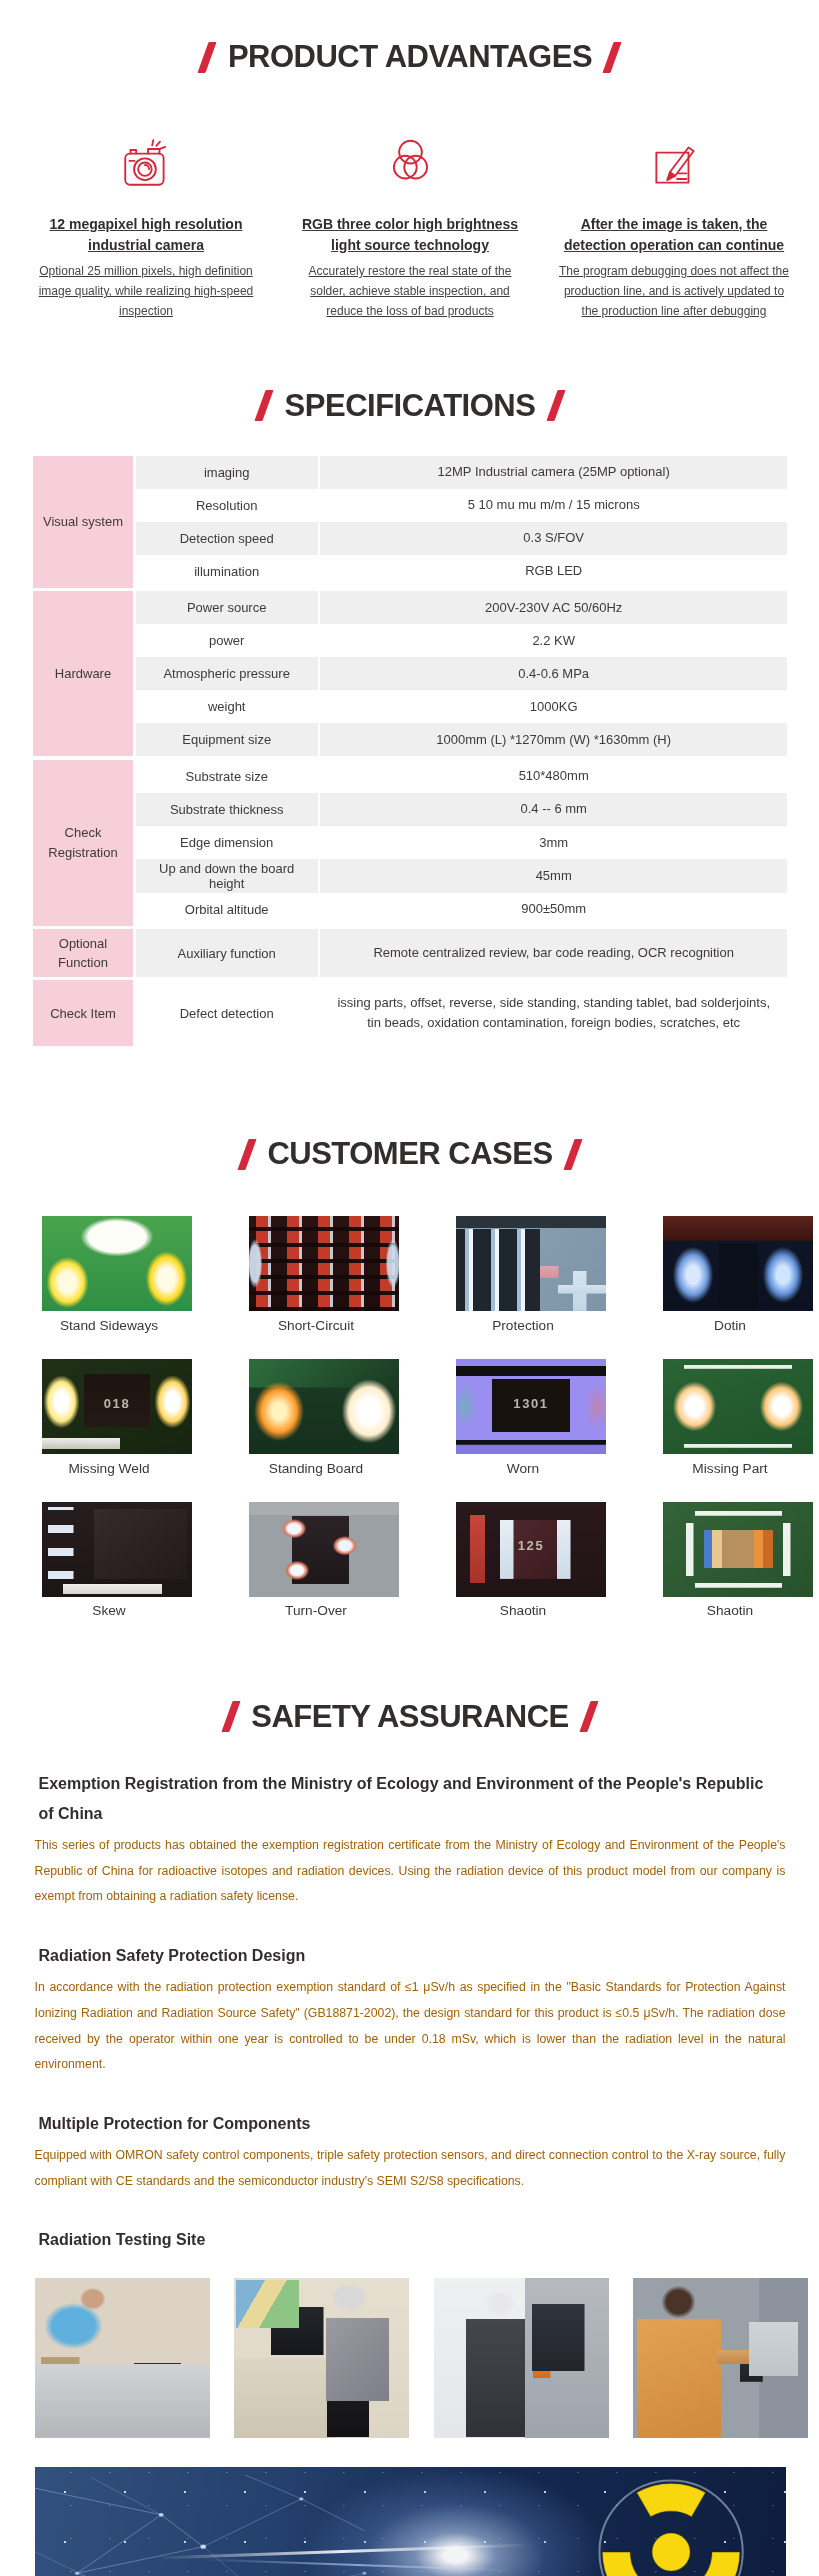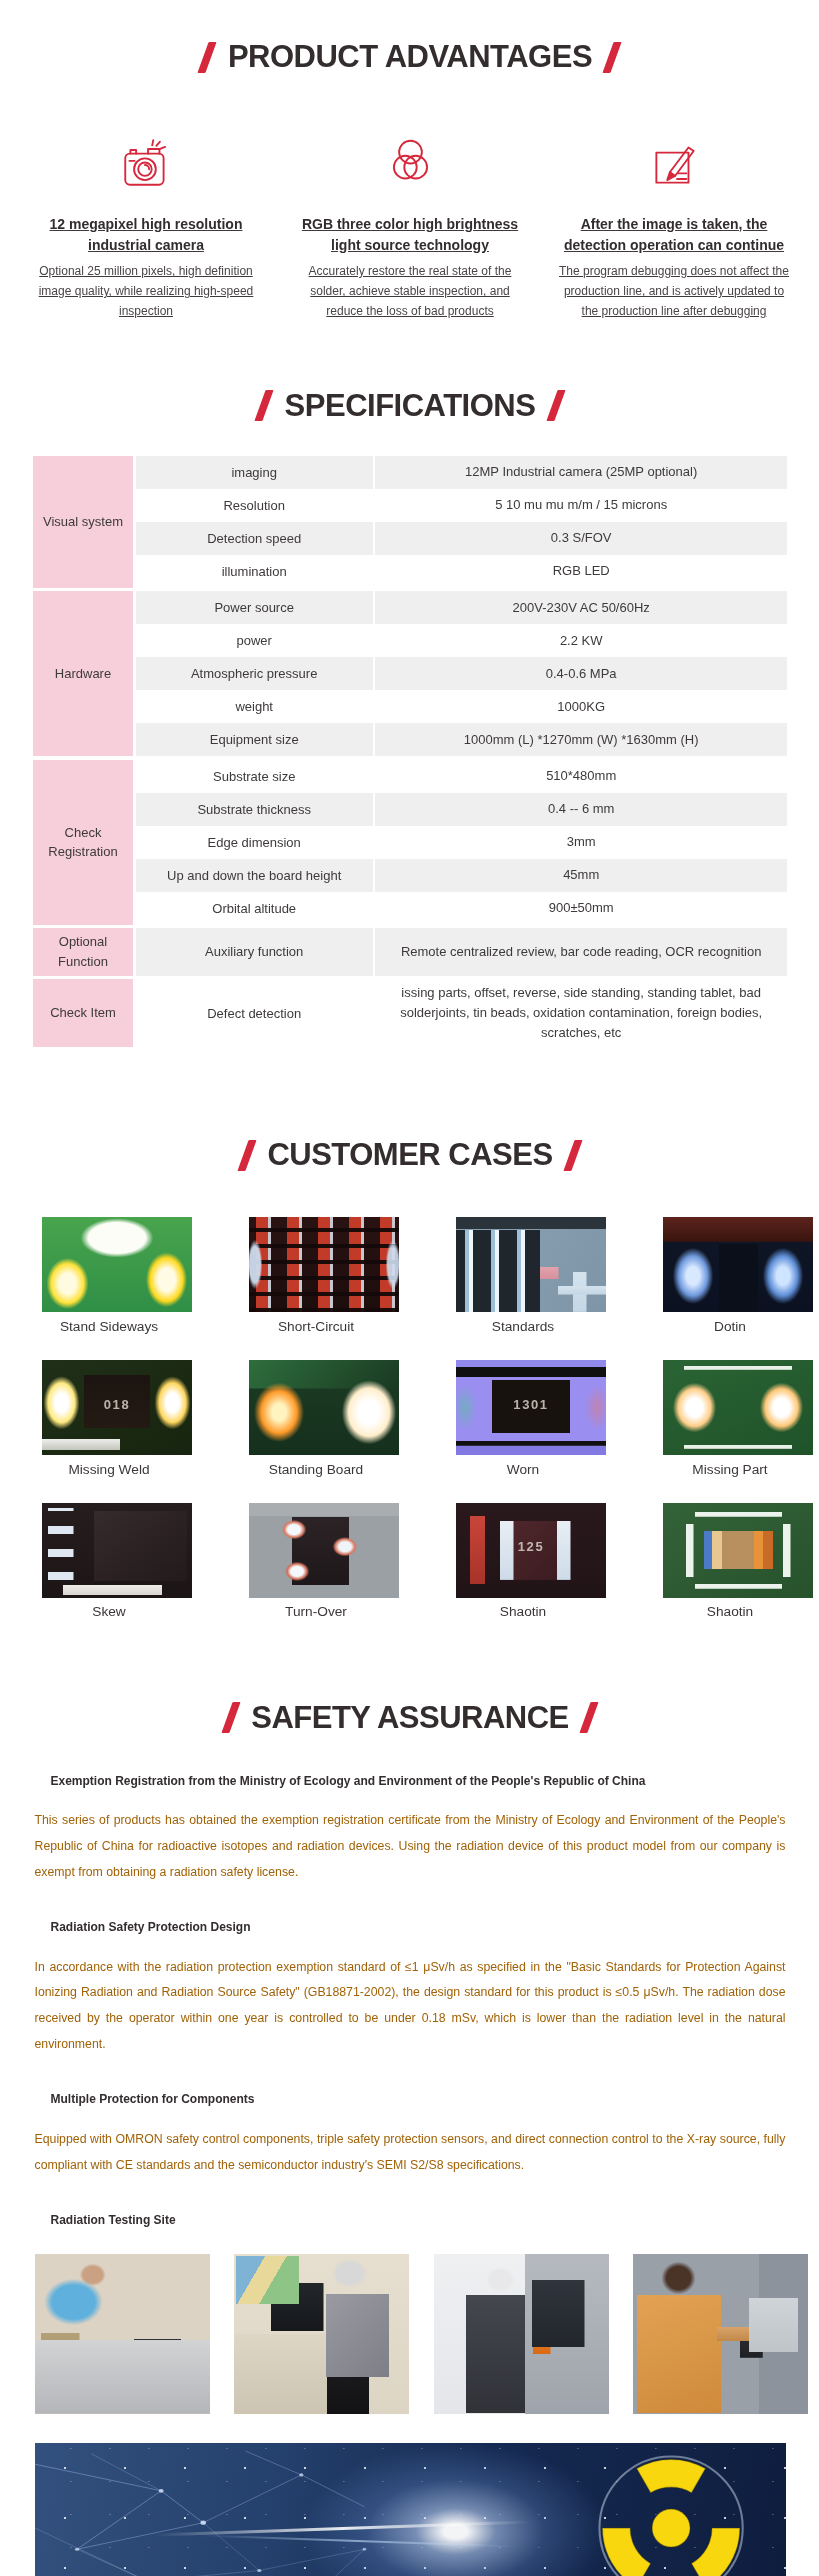--- a/index.html
+++ b/index.html
@@ -21,21 +21,21 @@
   .adv-body{font-size:12px;color:#4b4546;line-height:1.66;max-width:232px;margin:0 auto;}
 
   
   .sec-specs{margin-top:66px;}
   .spec-table{width:754px;margin:32px auto 0;}
   .tgroup{display:flex;margin-bottom:3.3px;}
   .tcat{width:100px;background:#f6cfda;display:flex;align-items:center;justify-content:center;
         text-align:center;font-size:13px;color:#3e3a3b;margin-right:2.7px;padding:4.4px;line-height:1.5;}
   .trows{flex:1;display:flex;flex-direction:column;}
   .trow{display:flex;min-height:33px;flex:1;}
-  .tlabel{width:237px;display:flex;align-items:center;justify-content:center;font-size:13px;
+  .tlabel{width:182px;display:flex;align-items:center;justify-content:center;font-size:13px;
           color:#3e3a3b;margin-right:2.7px;text-align:center;padding:2.2px 6.6px;}
   .tvalue{flex:1;display:flex;align-items:center;justify-content:center;font-size:13px;
           color:#3e3a3b;text-align:center;padding:4px 14px;line-height:1.55;}
   .shade .tlabel,.shade .tvalue{background:#f0efef;}
   .tall .trow{min-height:66px;}
 
   
   .sec-cases{margin-top:90px;}
   .case-grid{display:grid;grid-template-columns:repeat(4,150px);column-gap:57px;row-gap:8.7px;
              margin:36px 0 0 34px;}
@@ -117,21 +117,21 @@
     linear-gradient(#ecf2ec,#ecf2ec) 16% 50%/5% 56% no-repeat,
     linear-gradient(#ecf2ec,#ecf2ec) 84% 50%/5% 56% no-repeat,
     linear-gradient(90deg,#4a7ac8 0 12%,#e8c890 12% 26%,#b89060 26% 72%,#e8933a 72% 86%,#c86a28 86%) 50% 50%/46% 40% no-repeat,
     linear-gradient(150deg,#336338,#27522c);}
 
   
   .sec-safety{margin-top:71px;}
   .safety-content{width:751px;margin:0 auto;}
   .safety-block{margin-top:31px;}
   .safety-block:first-of-type{margin-top:34px;}
-  .safety-heading{font-size:12px;font-weight:bold;color:#332d2e;line-height:1.9;margin:16px;}
+  .safety-heading{font-size:16px;font-weight:bold;color:#332d2e;line-height:1.9;margin:4px;}
   .safety-body{font-size:12.3px;color:#a16207;line-height:2.08;text-align:justify;margin:3.3px 0 0;}
 
   .photo-grid{display:grid;grid-template-columns:repeat(4,175px);column-gap:24.6px;margin-top:22px;}
   .photo{width:175px;height:160px;}
   .photo1{background:
     linear-gradient(#d2d3d5,#b4b6b9) 0 100%/100% 46% no-repeat,
     linear-gradient(#2e3034,#1d1f23) 78% 74%/27% 28% no-repeat,
     linear-gradient(#3a3b3f,#2a2b2f) 46% 88%/22% 7% no-repeat,
     radial-gradient(ellipse 39px 31px at 22% 30%,#5fb0dd 0 55%,rgba(95,176,221,0) 75%),
     radial-gradient(ellipse 16.4px 14px at 33% 13%,#caa283 0 60%,rgba(202,162,131,0) 80%),
@@ -350,21 +350,21 @@
     <figure class="case">
       <div class="case-img img1"></div>
       <figcaption class="case-caption">Stand Sideways</figcaption>
     </figure>
     <figure class="case">
       <div class="case-img img2"></div>
       <figcaption class="case-caption">Short-Circuit</figcaption>
     </figure>
     <figure class="case">
       <div class="case-img img3"></div>
-      <figcaption class="case-caption">Standards</figcaption>
+      <figcaption class="case-caption">Protection</figcaption>
     </figure>
     <figure class="case">
       <div class="case-img img4"></div>
       <figcaption class="case-caption">Dotin</figcaption>
     </figure>
     <figure class="case">
       <div class="case-img img5">
         <span class="chip-label">018</span>
       </div>
       <figcaption class="case-caption">Missing Weld</figcaption>

